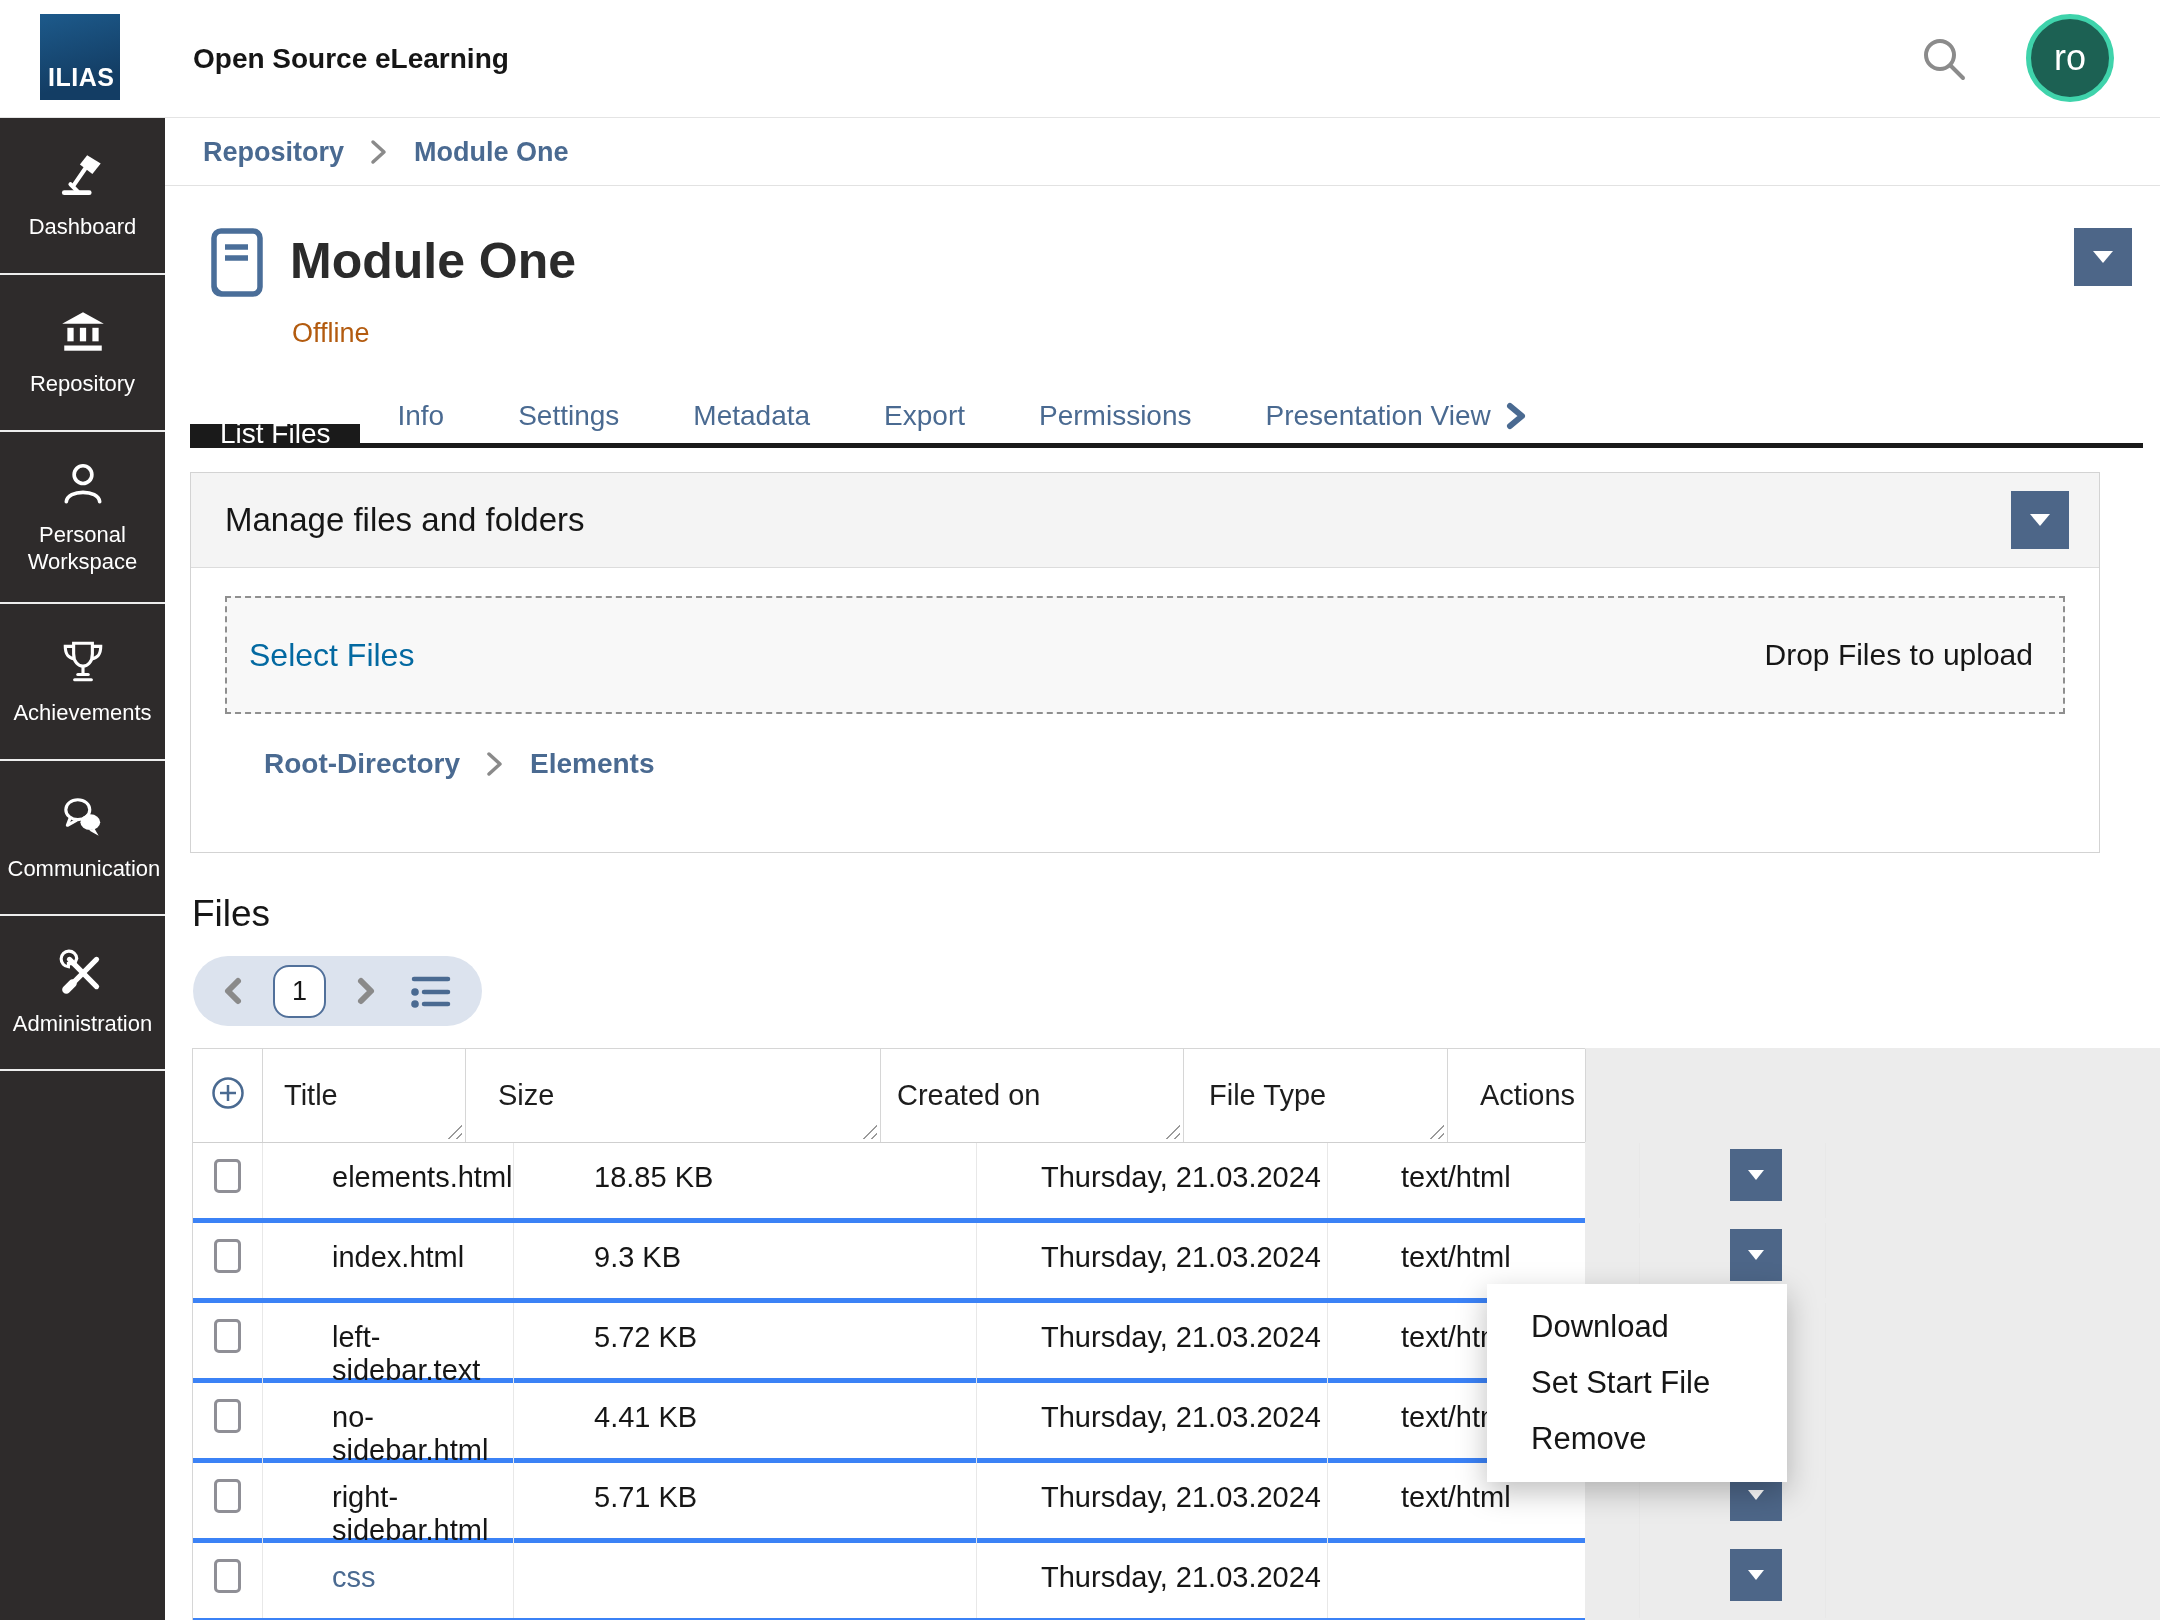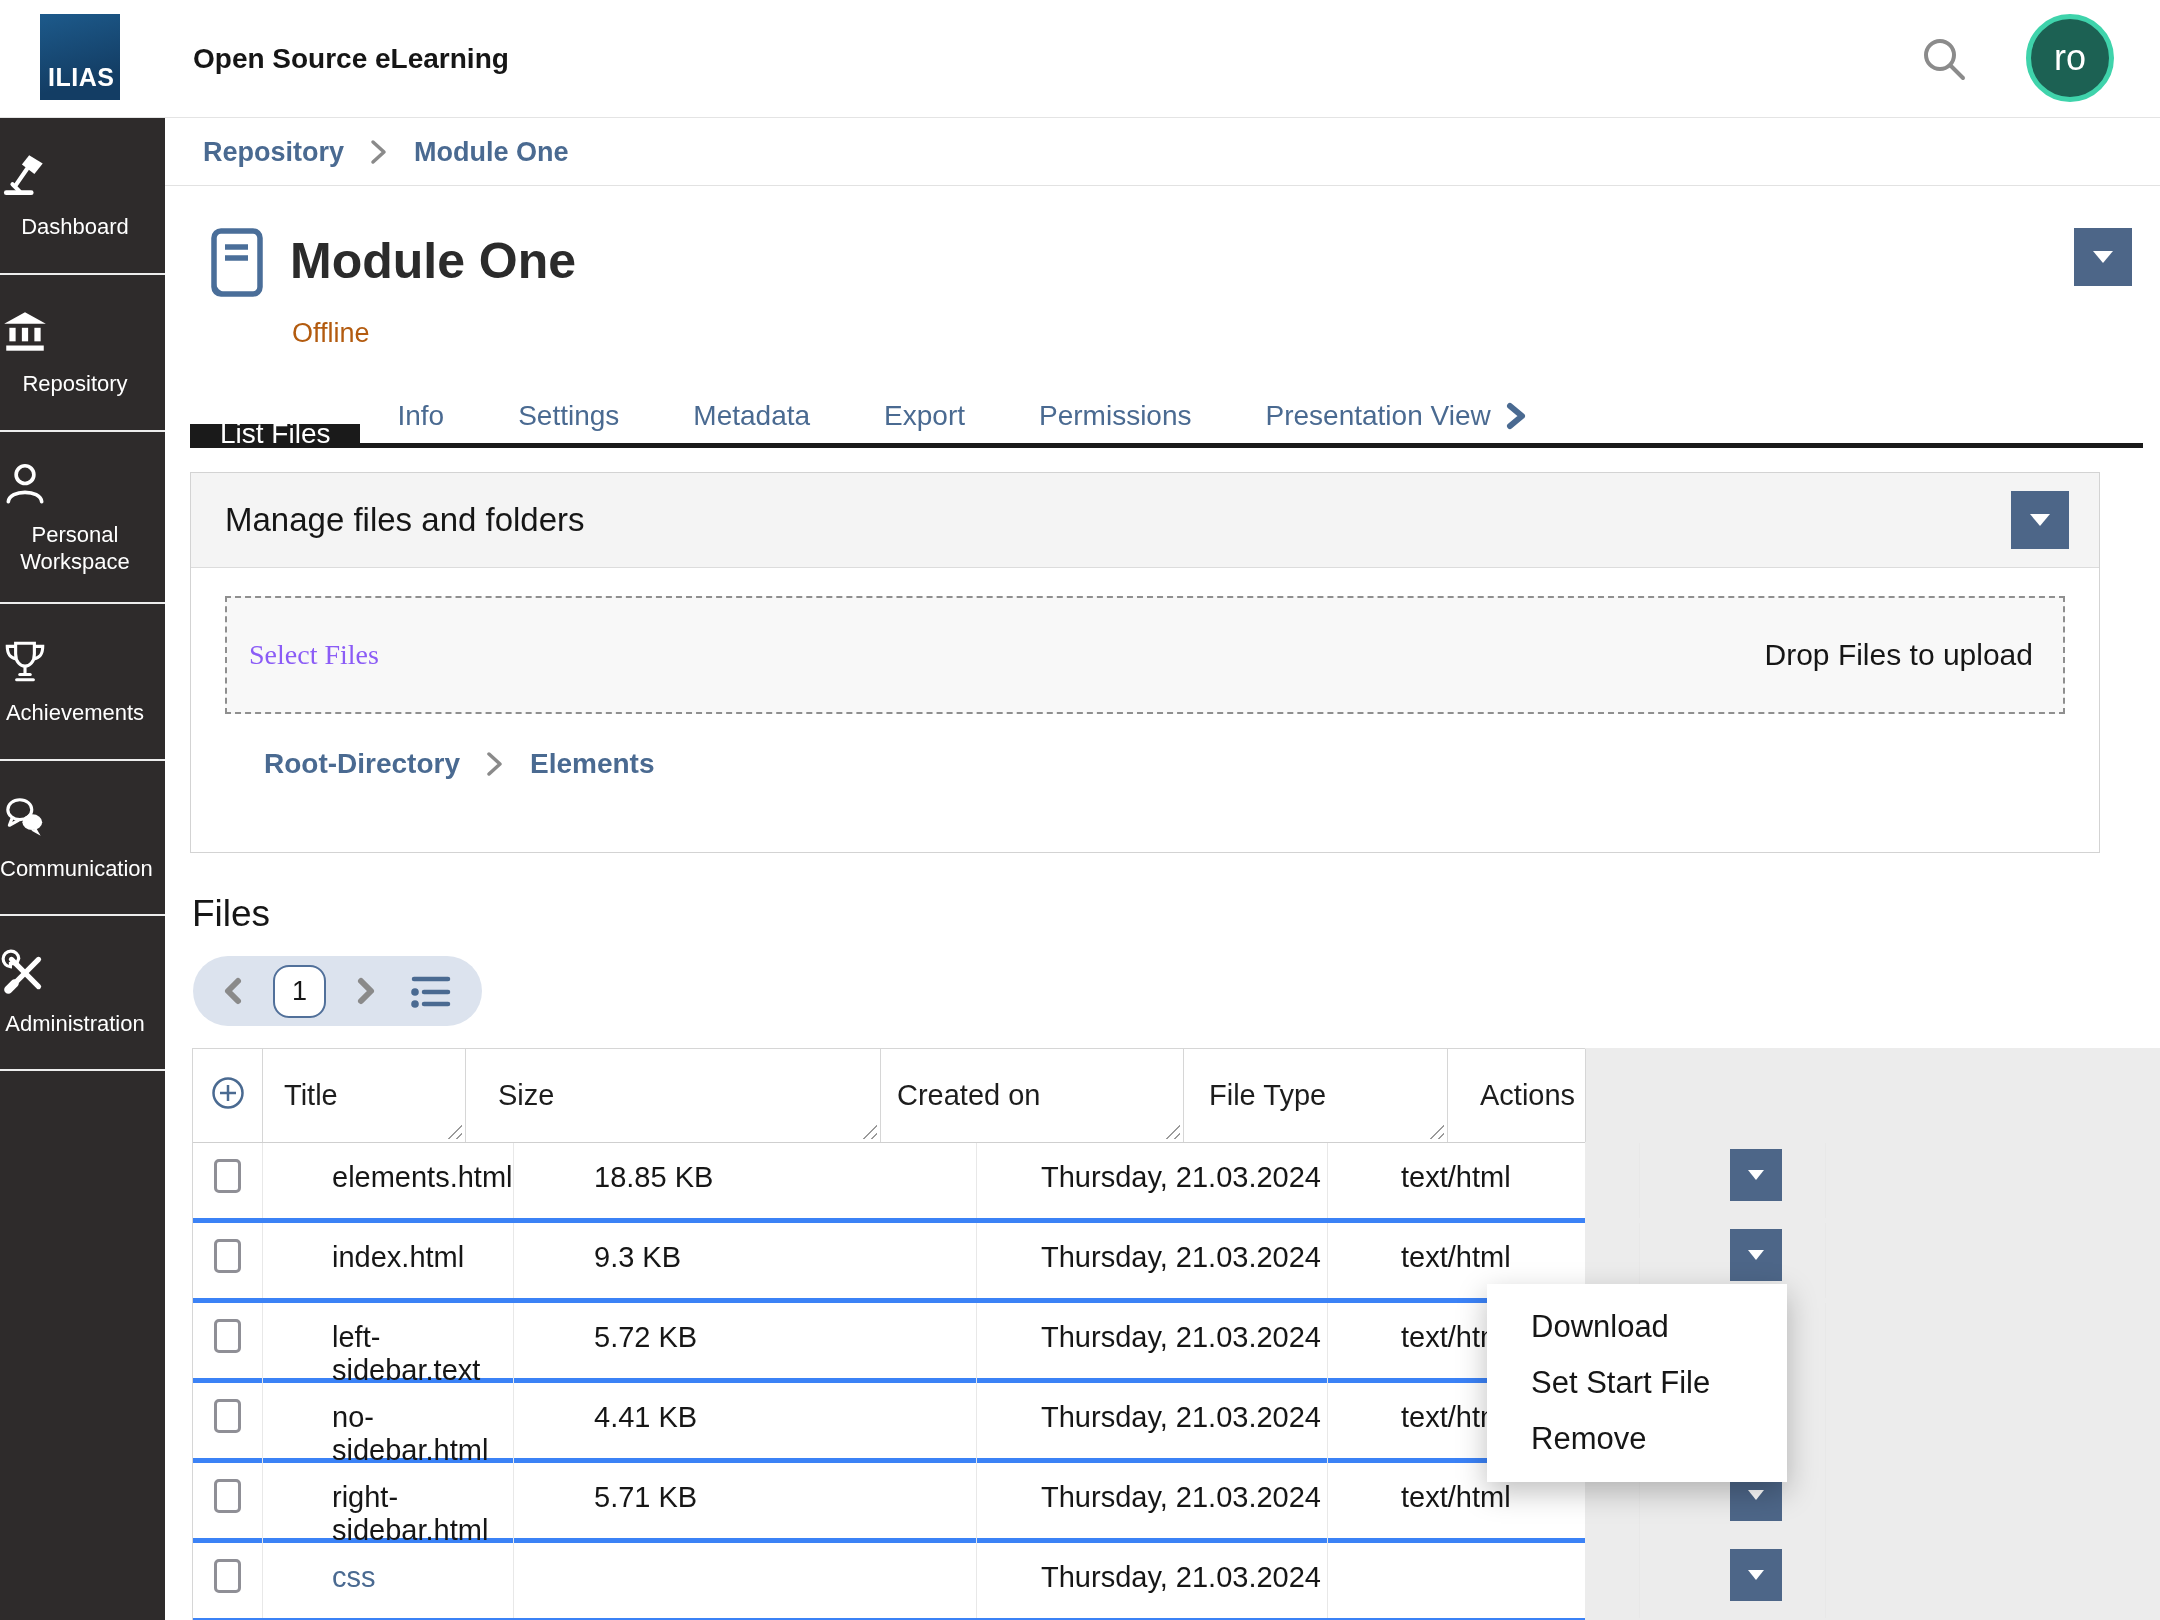--- a/index.html
+++ b/index.html
@@ -9,21 +9,21 @@
   
   .topbar{position:absolute;left:0;top:0;width:2160px;height:118px;background:#fff;border-bottom:1px solid #e4e4e4;box-sizing:border-box;}
   .logo{position:absolute;left:40px;top:14px;width:80px;height:86px;background:linear-gradient(165deg,#1d5a8b 0%,#133d64 75%);display:flex;align-items:flex-end;box-sizing:border-box;padding:0 0 8px 8px;}
   .logo span{color:#fff;font-size:25px;font-weight:bold;letter-spacing:.5px;}
   .app-title{position:absolute;left:193px;top:0;height:118px;display:flex;align-items:center;font-size:28px;font-weight:bold;color:#161616;}
   .search-btn{position:absolute;left:1918px;top:33px;width:52px;height:52px;cursor:pointer;}
   .avatar{position:absolute;left:2026px;top:14px;width:88px;height:88px;border-radius:50%;background:#1c6153;border:5px solid #3fd3ab;box-sizing:border-box;display:flex;align-items:center;justify-content:center;color:#fff;font-size:36px;}
 
   
   .sidebar{position:absolute;left:0;top:118px;width:165px;bottom:0;background:#2e2b2b;}
-  .side-item{display:flex;flex-direction:column;justify-content:center;gap:12px;border-bottom:2px solid #ededed;box-sizing:border-box;cursor:pointer;}
+  .side-item{display:flex;flex-direction:column;align-items:center;justify-content:center;gap:12px;border-bottom:2px solid #ededed;box-sizing:border-box;cursor:pointer;}
   .side-item .lbl{color:#fff;font-size:22px;text-align:center;line-height:1.25;max-width:150px;}
 
   
   .crumbbar{position:absolute;left:165px;top:119px;right:0;height:67px;border-bottom:1px solid #e2e2e2;box-sizing:border-box;display:flex;align-items:center;padding-left:38px;}
   .crumb{color:#4a6a91;font-size:27px;font-weight:bold;cursor:pointer;}
   .crumb-sep{margin:0 26px;display:flex;align-items:center;}
 
   
   .book-icon{position:absolute;left:206px;top:226px;}
   .page-title{position:absolute;left:290px;top:232px;font-size:50px;font-weight:bold;color:#2b2b2b;margin:0;}
@@ -36,21 +36,21 @@
   .tabs{position:absolute;left:190px;top:388px;width:1953px;height:55px;display:flex;align-items:stretch;border-bottom:5px solid #1a1a1a;box-sizing:content-box;}
   .tab{display:flex;align-items:center;padding:0 37px;font-size:28px;color:#4a6a91;cursor:pointer;}
   .tab.active{background:#1a1a1a;color:#fff;padding:0 30px;margin-top:36px;}
   .tab .chev{margin-left:14px;display:flex;align-items:center;}
 
   
   .panel{position:absolute;left:190px;top:472px;width:1910px;height:381px;border:1px solid #d3d3d3;background:#fff;box-sizing:border-box;}
   .panel-header{height:95px;background:#f4f4f4;border-bottom:1px solid #dcdcdc;display:flex;align-items:center;padding:0 30px 0 34px;box-sizing:border-box;}
   .panel-title{font-size:33px;font-weight:normal;flex:1;}
   .dropzone{margin:28px 34px 0 34px;height:118px;border:2px dashed #8f8f8f;background:#f8f8f8;display:flex;align-items:center;justify-content:space-between;padding:0 30px 0 22px;box-sizing:border-box;}
-  .select-files{color:#8b5cf6;font-size:28px;cursor:pointer;font-family:Liberation Serif, serif;}
+  .select-files{color:#0369a1;font-size:32px;cursor:pointer;}
   .drop-label{color:#161616;font-size:30px;}
   .dir-path{margin:34px 0 0 73px;display:flex;align-items:center;}
   .dir-link{color:#4a6a91;font-size:28px;font-weight:bold;cursor:pointer;}
 
   
   .files-heading{position:absolute;left:192px;top:893px;font-size:37px;font-weight:normal;margin:0;color:#161616;}
   .pagination{position:absolute;left:193px;top:956px;height:70px;border-radius:35px;background:#dce3ee;display:flex;align-items:center;padding:0 30px;gap:30px;box-sizing:border-box;}
   .page-box{width:53px;height:53px;border-radius:16px;border:2px solid #51709a;background:#fff;display:flex;align-items:center;justify-content:center;font-size:27px;cursor:pointer;box-sizing:border-box;}
   .pag-chev{display:flex;align-items:center;cursor:pointer;}
   .view-ctl{display:flex;align-items:center;cursor:pointer;}

